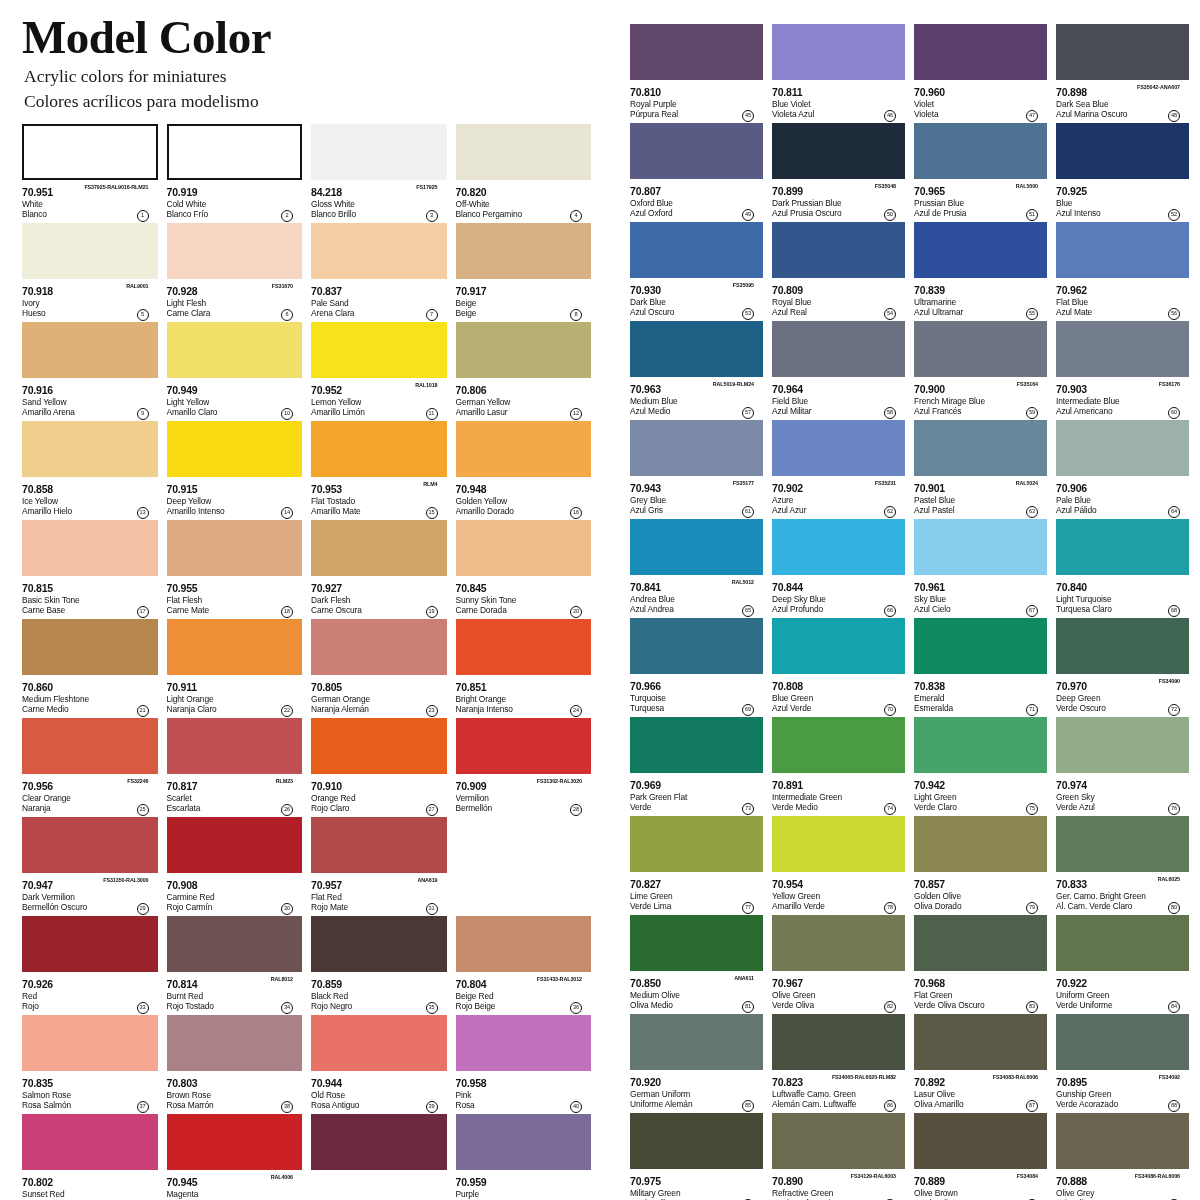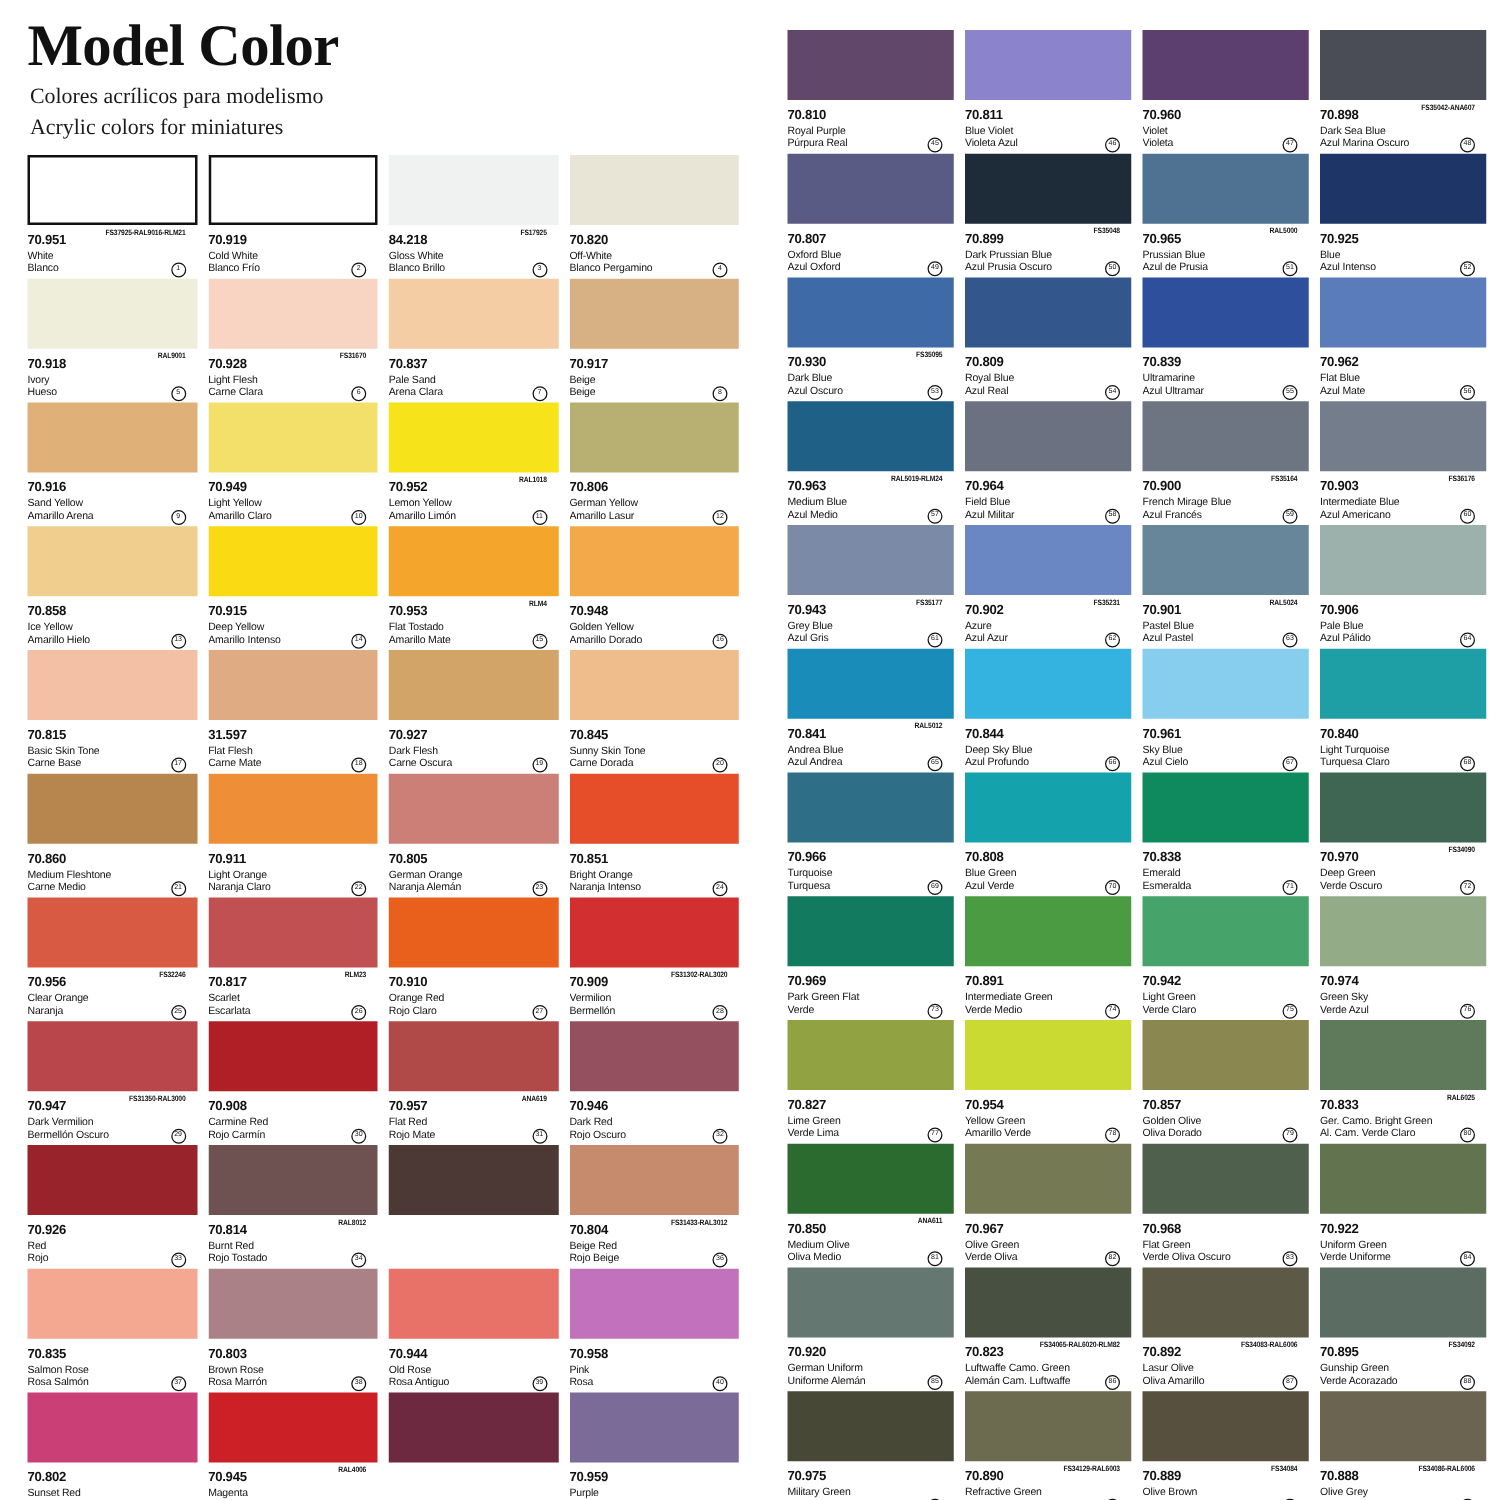--- a/index.html
+++ b/index.html
@@ -89,22 +89,22 @@
     font-weight:normal;
   }
 </style>
 </head>
 <body>
 
 <div id="page">
 
   <div class="header">
     <h1 class="title">Model Color</h1>
+    <div class="subtitle">Acrylic colors for miniatures</div>
     <div class="subtitle">Colores acrílicos para modelismo</div>
-    <div class="subtitle">Acrylic colors for miniatures</div>
   </div>
 
   <div class="col col-left" id="col-left">
       <div class="row">
         <div class="cell">
           <div class="swatch bordered" style="background: rgb(255, 255, 255);"></div>
           <div class="meta"><span class="code">70.951</span><span class="ref">FS37925-RAL9016-RLM21</span><div class="nm-en">White</div><div class="nm-es">Blanco</div><div class="idx">1</div></div>
         </div>
         <div class="cell">
           <div class="swatch bordered" style="background: rgb(255, 255, 255);"></div>
@@ -173,21 +173,21 @@
           <div class="meta"><span class="code">70.948</span><div class="nm-en">Golden Yellow</div><div class="nm-es">Amarillo Dorado</div><div class="idx">16</div></div>
         </div>
       </div>
       <div class="row">
         <div class="cell">
           <div class="swatch" style="background: rgb(243, 192, 165);"></div>
           <div class="meta"><span class="code">70.815</span><div class="nm-en">Basic Skin Tone</div><div class="nm-es">Carne Base</div><div class="idx">17</div></div>
         </div>
         <div class="cell">
           <div class="swatch" style="background: rgb(222, 171, 131);"></div>
-          <div class="meta"><span class="code">31.597</span><div class="nm-en">Flat Flesh</div><div class="nm-es">Carne Mate</div><div class="idx">18</div></div>
+          <div class="meta"><span class="code">70.955</span><div class="nm-en">Flat Flesh</div><div class="nm-es">Carne Mate</div><div class="idx">18</div></div>
         </div>
         <div class="cell">
           <div class="swatch" style="background: rgb(211, 164, 104);"></div>
           <div class="meta"><span class="code">70.927</span><div class="nm-en">Dark Flesh</div><div class="nm-es">Carne Oscura</div><div class="idx">19</div></div>
         </div>
         <div class="cell">
           <div class="swatch" style="background: rgb(239, 189, 139);"></div>
           <div class="meta"><span class="code">70.845</span><div class="nm-en">Sunny Skin Tone</div><div class="nm-es">Carne Dorada</div><div class="idx">20</div></div>
         </div>
       </div>
@@ -233,36 +233,33 @@
           <div class="meta"><span class="code">70.947</span><span class="ref">FS31350-RAL3000</span><div class="nm-en">Dark Vermilion</div><div class="nm-es">Bermellón Oscuro</div><div class="idx">29</div></div>
         </div>
         <div class="cell">
           <div class="swatch" style="background: rgb(177, 31, 38);"></div>
           <div class="meta"><span class="code">70.908</span><div class="nm-en">Carmine Red</div><div class="nm-es">Rojo Carmín</div><div class="idx">30</div></div>
         </div>
         <div class="cell">
           <div class="swatch" style="background: rgb(176, 74, 73);"></div>
           <div class="meta"><span class="code">70.957</span><span class="ref">ANA619</span><div class="nm-en">Flat Red</div><div class="nm-es">Rojo Mate</div><div class="idx">31</div></div>
         </div>
-        <div class="cell">
-          <div class="swatch" style="background: rgb(149, 80, 95);"></div>
-          <div class="meta"><span class="code">70.946</span><div class="nm-en">Dark Red</div><div class="nm-es">Rojo Oscuro</div><div class="idx">32</div></div>
-        </div>
       </div>
       <div class="row">
         <div class="cell">
           <div class="swatch" style="background: rgb(153, 35, 42);"></div>
           <div class="meta"><span class="code">70.926</span><div class="nm-en">Red</div><div class="nm-es">Rojo</div><div class="idx">33</div></div>
         </div>
         <div class="cell">
           <div class="swatch" style="background: rgb(110, 81, 81);"></div>
           <div class="meta"><span class="code">70.814</span><span class="ref">RAL8012</span><div class="nm-en">Burnt Red</div><div class="nm-es">Rojo Tostado</div><div class="idx">34</div></div>
         </div>
         <div class="cell">
           <div class="swatch" style="background: rgb(76, 56, 53);"></div>
+          <div class="meta"><span class="code">70.859</span><div class="nm-en">Black Red</div><div class="nm-es">Rojo Negro</div><div class="idx">35</div></div>
         </div>
         <div class="cell">
           <div class="swatch" style="background: rgb(198, 138, 109);"></div>
           <div class="meta"><span class="code">70.804</span><span class="ref">FS31433-RAL3012</span><div class="nm-en">Beige Red</div><div class="nm-es">Rojo Beige</div><div class="idx">36</div></div>
         </div>
       </div>
       <div class="row">
         <div class="cell">
           <div class="swatch" style="background: rgb(244, 167, 145);"></div>
           <div class="meta"><span class="code">70.835</span><div class="nm-en">Salmon Rose</div><div class="nm-es">Rosa Salmón</div><div class="idx">37</div></div>

